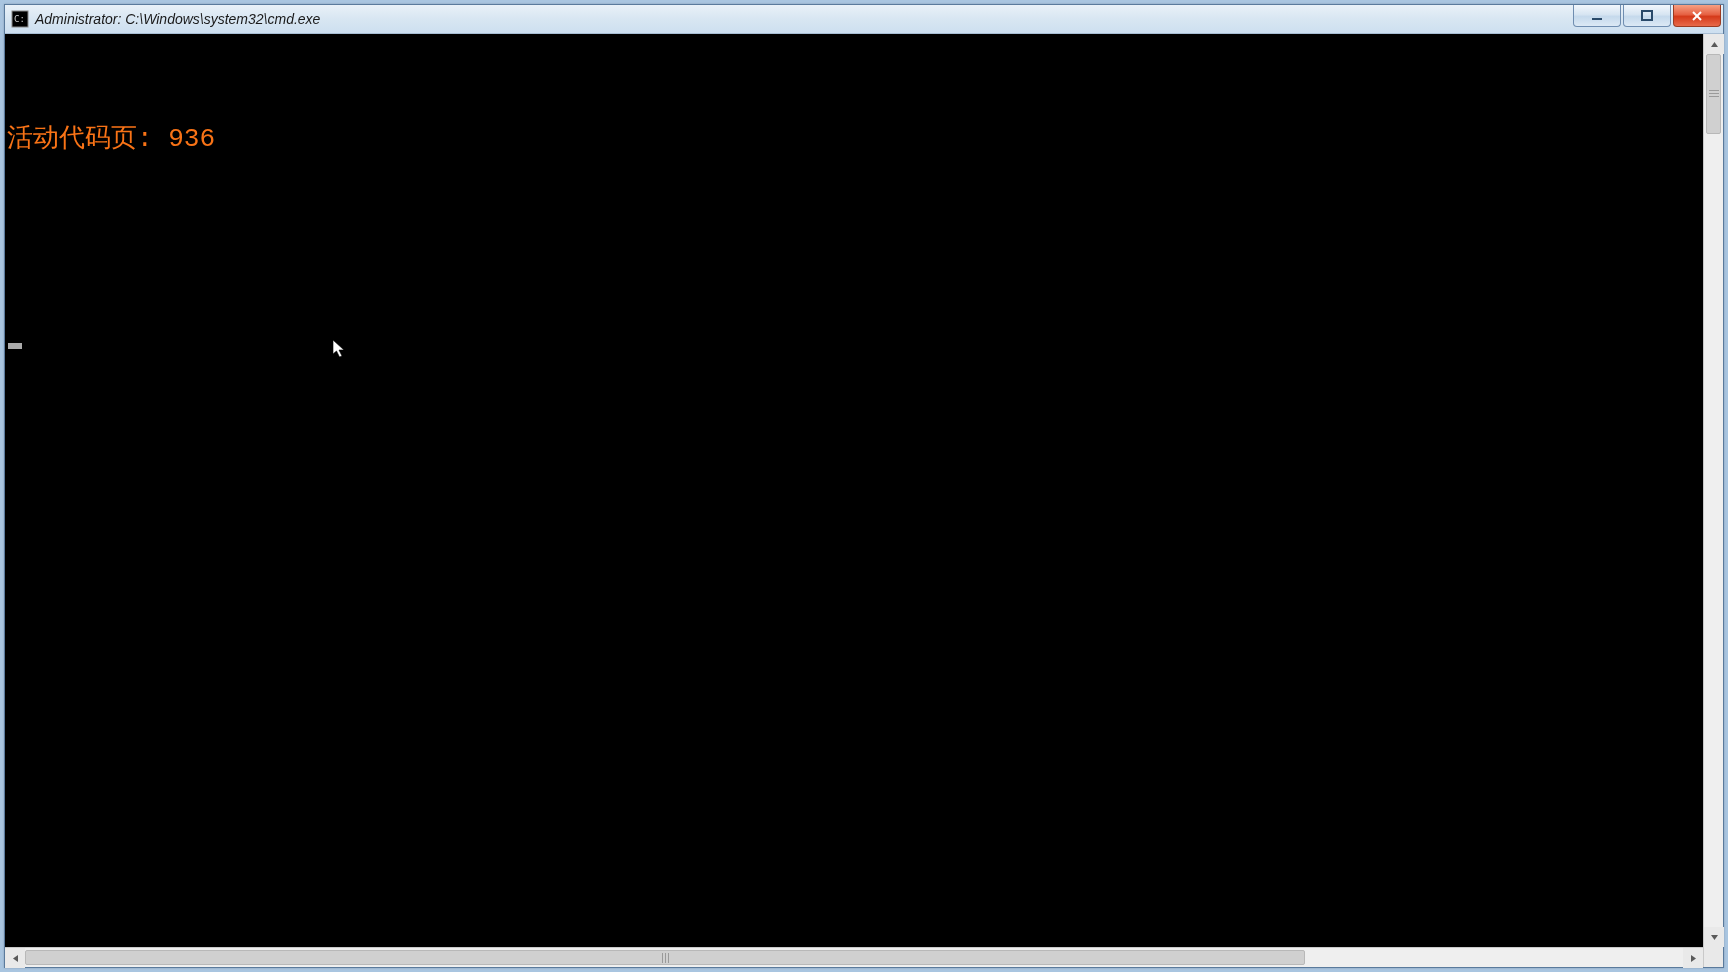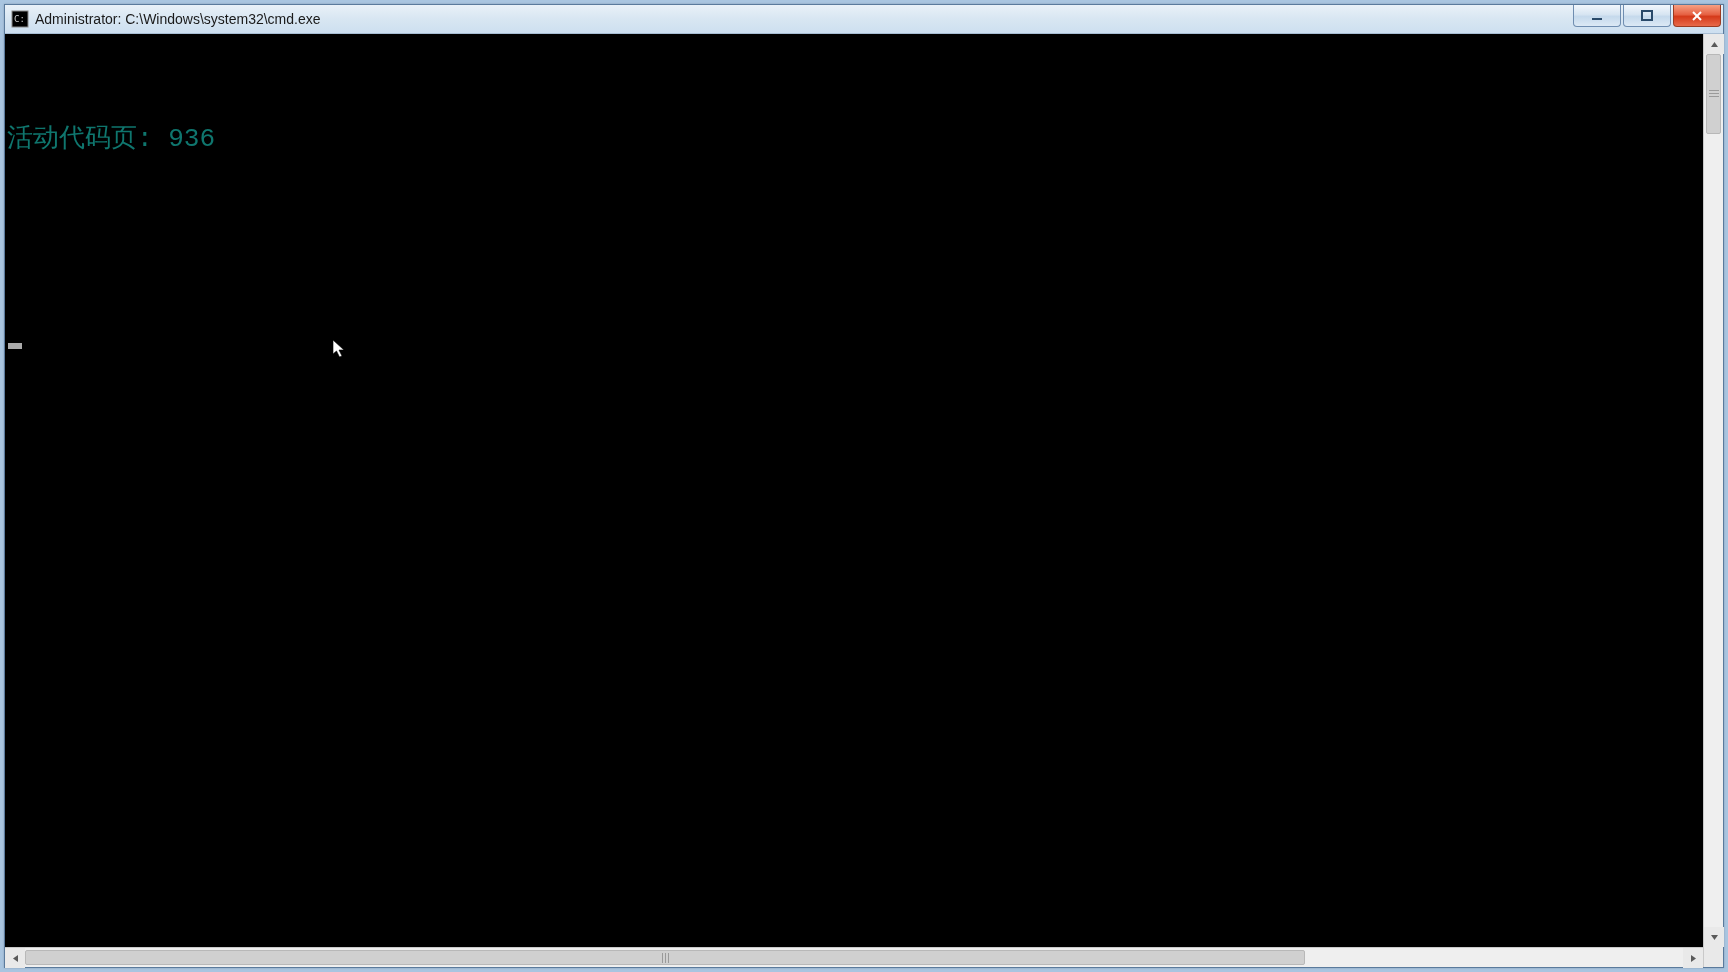--- a/index.html
+++ b/index.html
@@ -31,20 +31,21 @@
   }
   .titlebar .app-icon {
     width: 18px; height: 18px;
     display: inline-flex; align-items: center; justify-content: center;
     margin-right: 6px;
   }
   .titlebar .app-icon svg { width: 18px; height: 18px; }
   .titlebar .title-text {
     font-size: 14px;
     color: #1a1a1a;
+    font-style: italic;
   }
   .win-controls {
     position: absolute;
     right: 0; top: 0;
     height: 24px;
     display: flex;
     gap: 2px;
     padding-right: 2px;
   }
   .win-btn {
@@ -73,21 +74,21 @@
     background: #000;
   }
   .content-row {
     flex: 1;
     display: flex;
     min-height: 0;
   }
   .terminal {
     flex: 1;
     background: #000;
-    color: #0f766e;
+    color: #f97316;
     font-family: "NSimSun", "SimSun", "Consolas", "Courier New", monospace;
     font-size: 26px;
     line-height: 1.55;
     padding: 4px 2px 0 2px;
     position: relative;
     white-space: pre;
     overflow: hidden;
     border-radius: 17px;
   }
   .term-line { display: block; }

